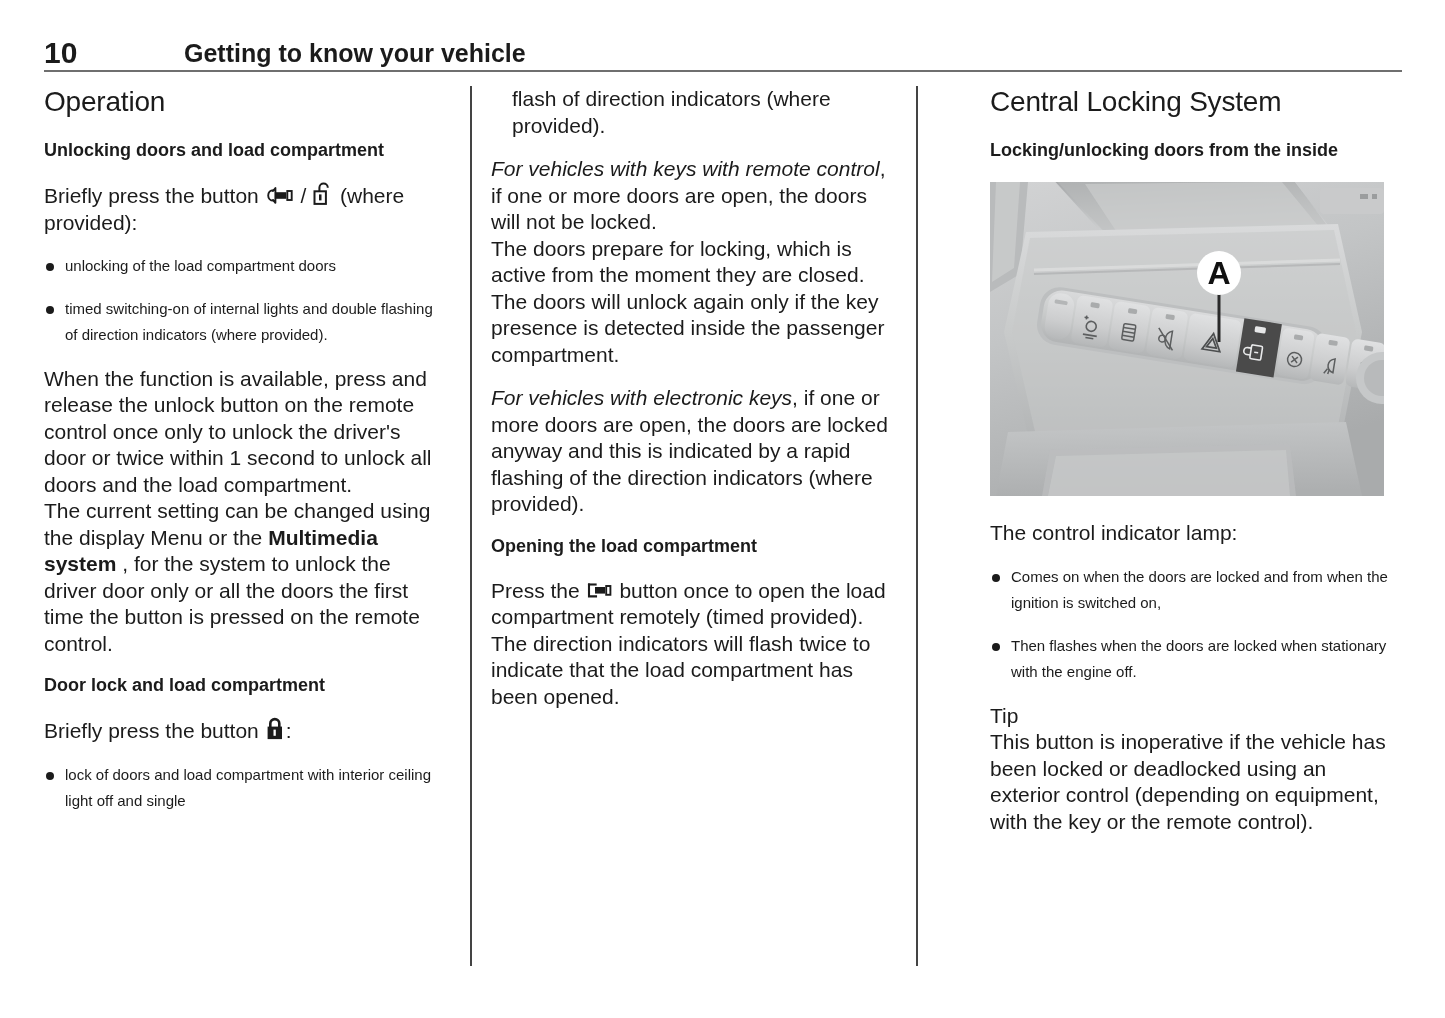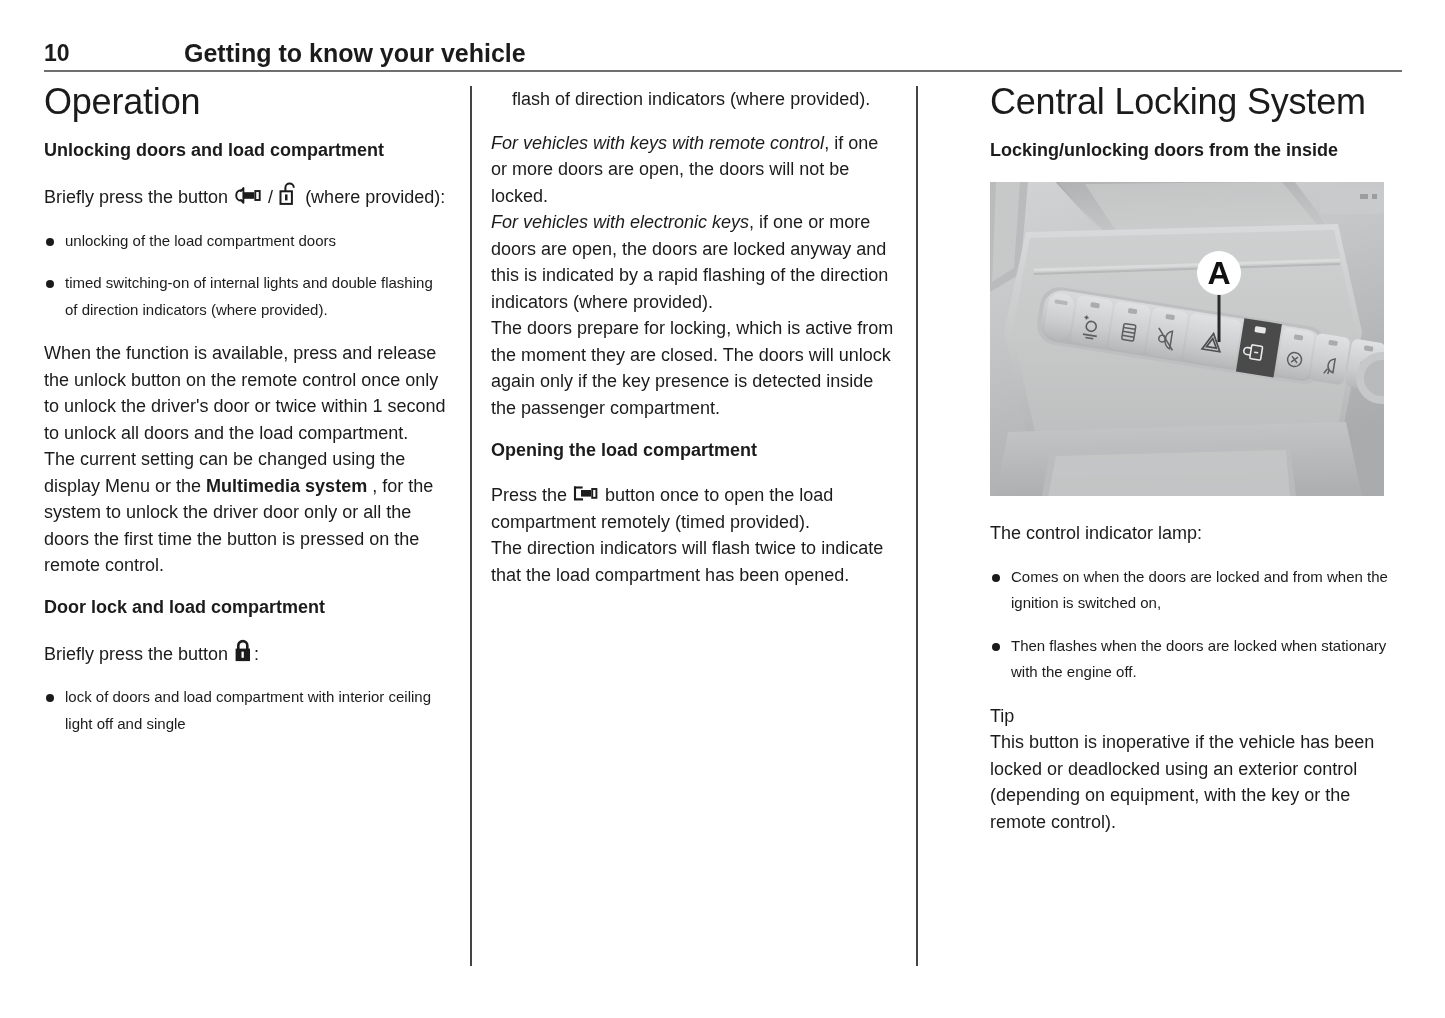--- a/index.html
+++ b/index.html
@@ -21,21 +21,21 @@
     position: absolute;
     left: 44px;
     top: 38px;
     width: 1358px;
     height: 38px;
   }
   .page-number {
     position: absolute;
     left: 0;
     top: 0;
-    font-size: 23px;
+    font-size: 30px;
     font-weight: bold;
     line-height: 30px;
     letter-spacing: 0px;
   }
   .page-chapter {
     position: absolute;
     left: 140px;
     top: 0;
     font-size: 25px;
     font-weight: bold;
@@ -74,34 +74,34 @@
     width: 2px;
     height: 880px;
     background: #444;
   }
   .divider-1 { left: 426px; }
   .divider-2 { left: 872px; }
 
   
   h1.section-title {
     margin: 0 0 20px 0;
-    font-size: 36px;
+    font-size: 28px;
     font-weight: normal;
     line-height: 32px;
     letter-spacing: -0.2px;
   }
   h2.sub-title {
     margin: 16px 0 20px 0;
     font-size: 18px;
     font-weight: bold;
     line-height: 24px;
   }
   p.body {
     margin: 0 0 17px 0;
-    font-size: 18px;
+    font-size: 21px;
     line-height: 26.5px;
   }
   p.body.tight { margin-bottom: 0; }
   .bold { font-weight: bold; }
   .ital { font-style: italic; }
 
   ul.bullets {
     margin: 0 0 17px 0;
     padding: 0;
     list-style: none;
@@ -206,23 +206,23 @@
     </ul>
   </div>
 
   <div class="col col-mid">
 
     <p class="body" style="padding-left:21px;">flash of direction indicators (where provided).</p>
 
     <p class="body tight"><span class="ital">For vehicles with keys with remote control</span><span>, if one or more doors are open, the doors will not be locked.</span></p>
 
 
+    <p class="body">The doors prepare for locking, which is active from the moment they are closed. The doors will unlock again only if the key presence is detected inside the passenger compartment.</p>
+
     <p class="body tight"><span class="ital">For vehicles with electronic keys</span><span>, if one or more doors are open, the doors are locked anyway and this is indicated by a rapid flashing of the direction indicators (where provided).</span></p>
-
-    <p class="body">The doors prepare for locking, which is active from the moment they are closed. The doors will unlock again only if the key presence is detected inside the passenger compartment.</p>
 
     <h2 class="sub-title">Opening the load compartment</h2>
 
     <p class="body tight"><span>Press the </span><span class="glyph"><svg width="26" height="21" viewBox="0 0 26 21">
             <path d="M2.0 4.5 L2.0 16.4 L9.0 16.4" fill="none" stroke="#1b1b1b" stroke-width="2.1" stroke-linecap="square"></path>
             <path d="M2.0 4.5 L8.6 4.5" fill="none" stroke="#1b1b1b" stroke-width="2.1" stroke-linecap="square"></path>
             <rect x="8.0" y="7.0" width="10.0" height="6.6" fill="#1b1b1b"></rect>
             <rect x="19.2" y="6.0" width="4.2" height="8.8" fill="none" stroke="#1b1b1b" stroke-width="1.9"></rect>
           </svg></span><span> button once to open the load compartment remotely (timed provided).</span></p>
 

